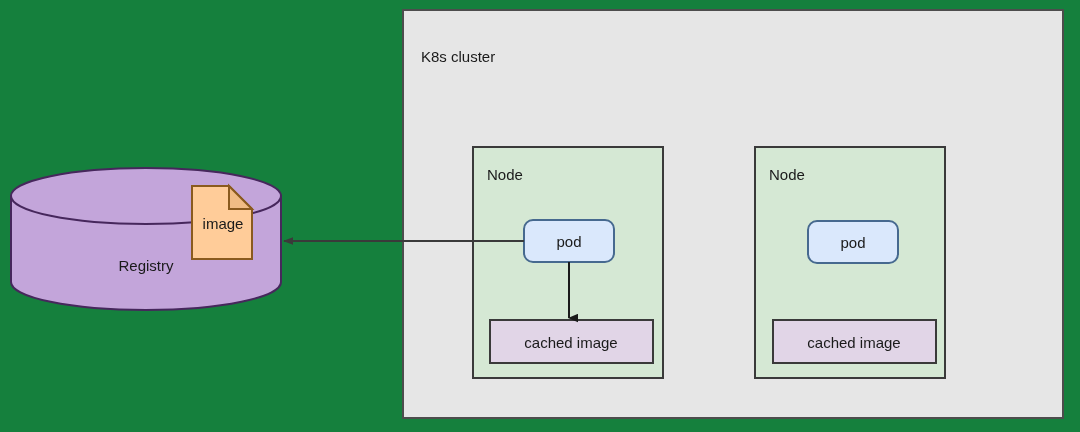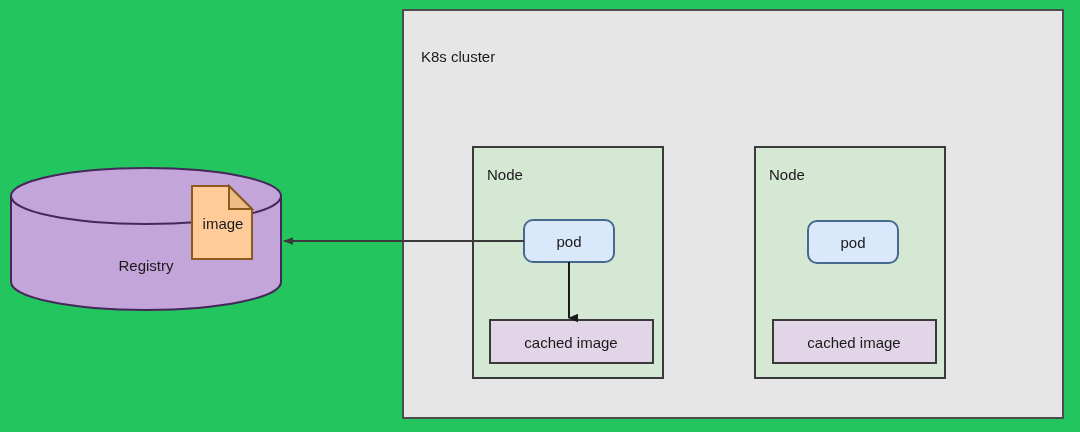--- a/index.html
+++ b/index.html
@@ -7,21 +7,21 @@
     padding: 0;
     background: #ffffff;
   }
   body {
     font-family: "Liberation Sans", sans-serif;
   }
   #canvas {
     position: relative;
     width: 1080px;
     height: 432px;
-    background: #22c55e;
+    background: #15803d;
     overflow: hidden;
   }
   #diagram-svg {
     position: absolute;
     top: 0;
     left: 0;
     width: 1080px;
     height: 432px;
   }
   .node-label,

